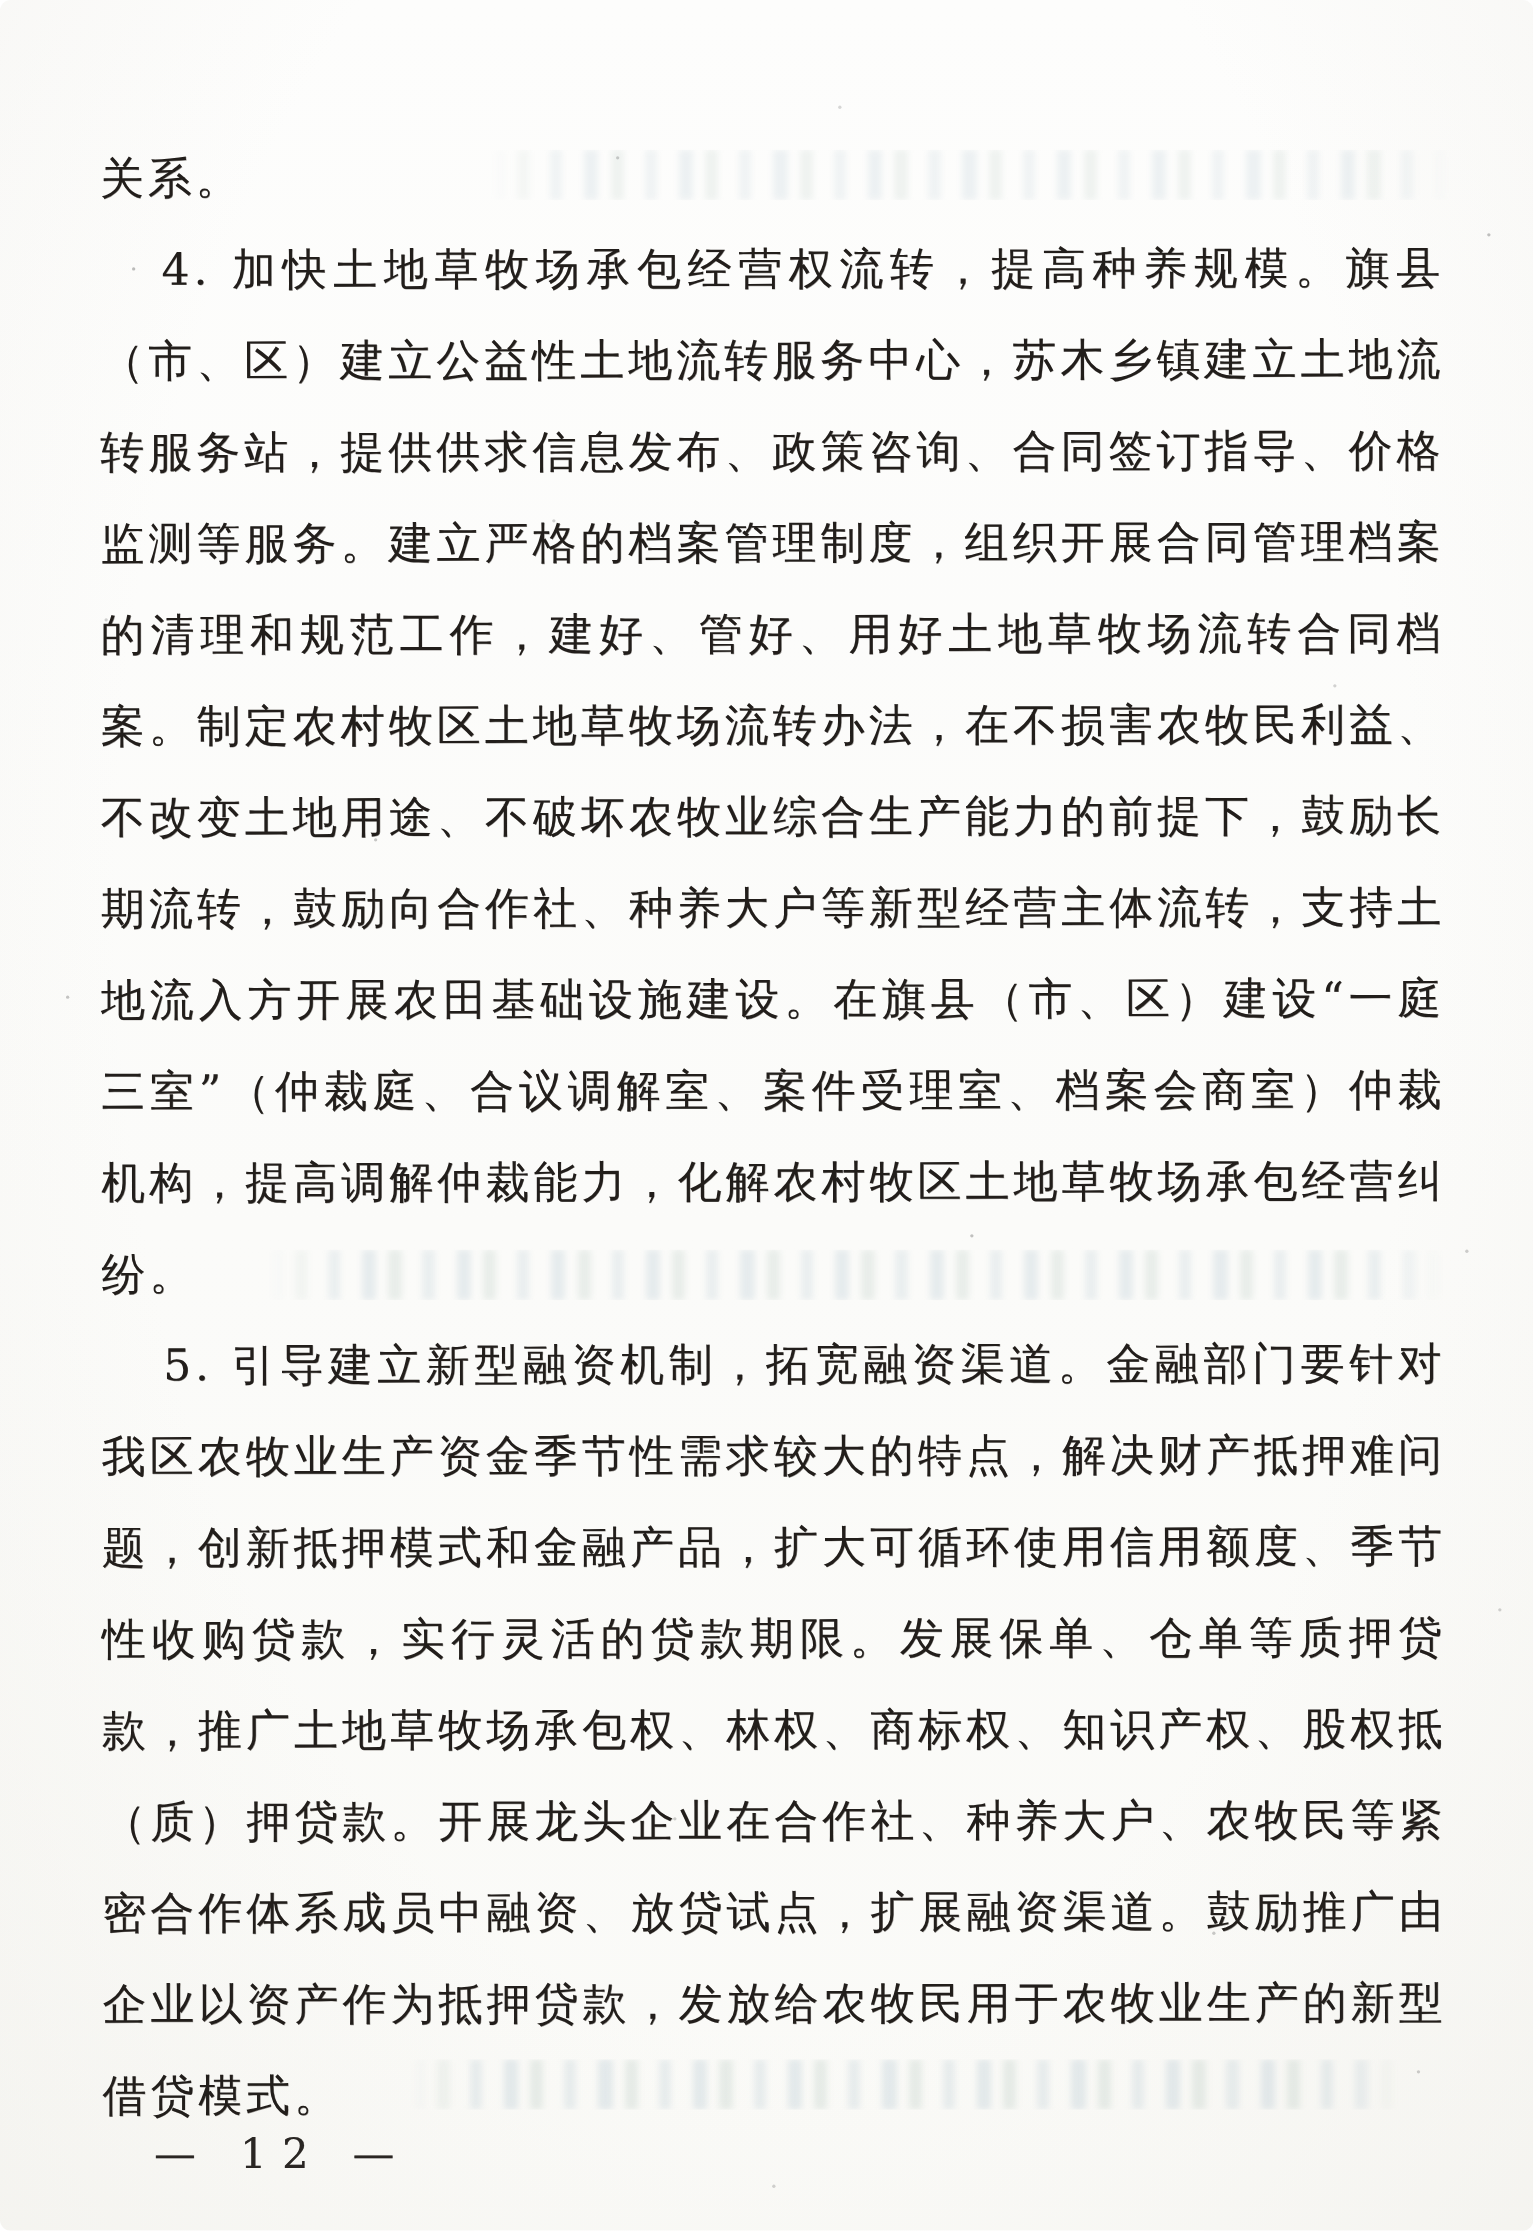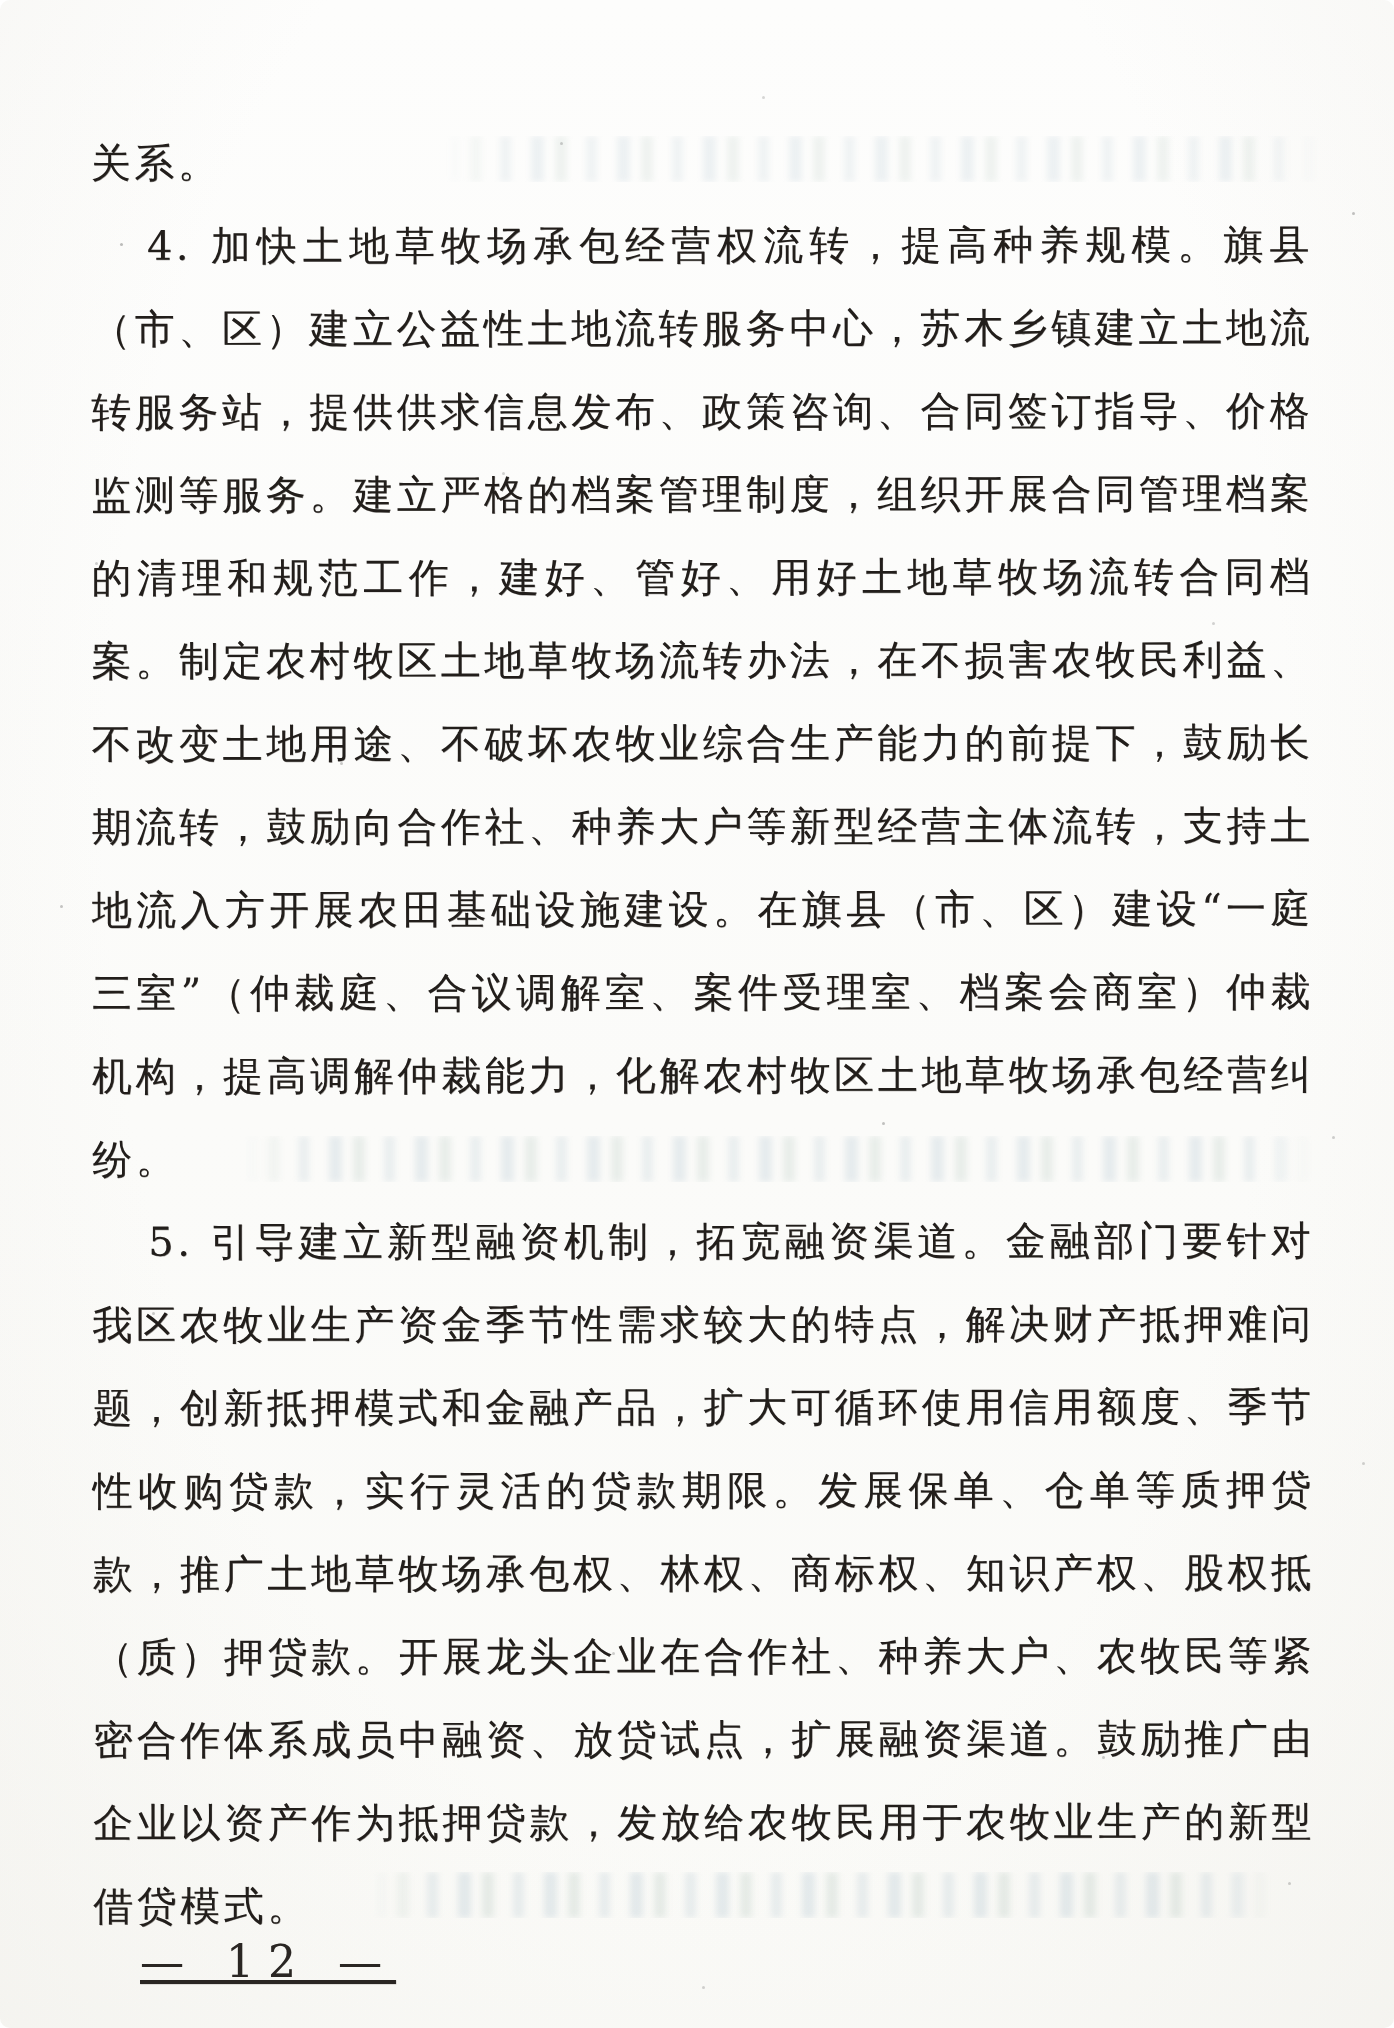--- a/index.html
+++ b/index.html
@@ -43,25 +43,24 @@
     padding: 0;
   }
   .para-indent {
     text-indent: 56px;
   }
   
   .page-number {
     position: absolute;
     left: 140px;
     top: 1936px;
-    font-size: 44px;
+    font-size: 38px;
     letter-spacing: 14px;
     color: #2a2623;
     text-shadow: 0.3px 0.3px 0.4px rgba(30,25,20,0.4);
-    text-decoration: underline;
   }
   
   .ghost {
     position: absolute;
     height: 46px;
     filter: blur(3px);
     pointer-events: none;
     background: repeating-linear-gradient(
       90deg,
       rgba(168,190,203,0.55) 0px 13px,

